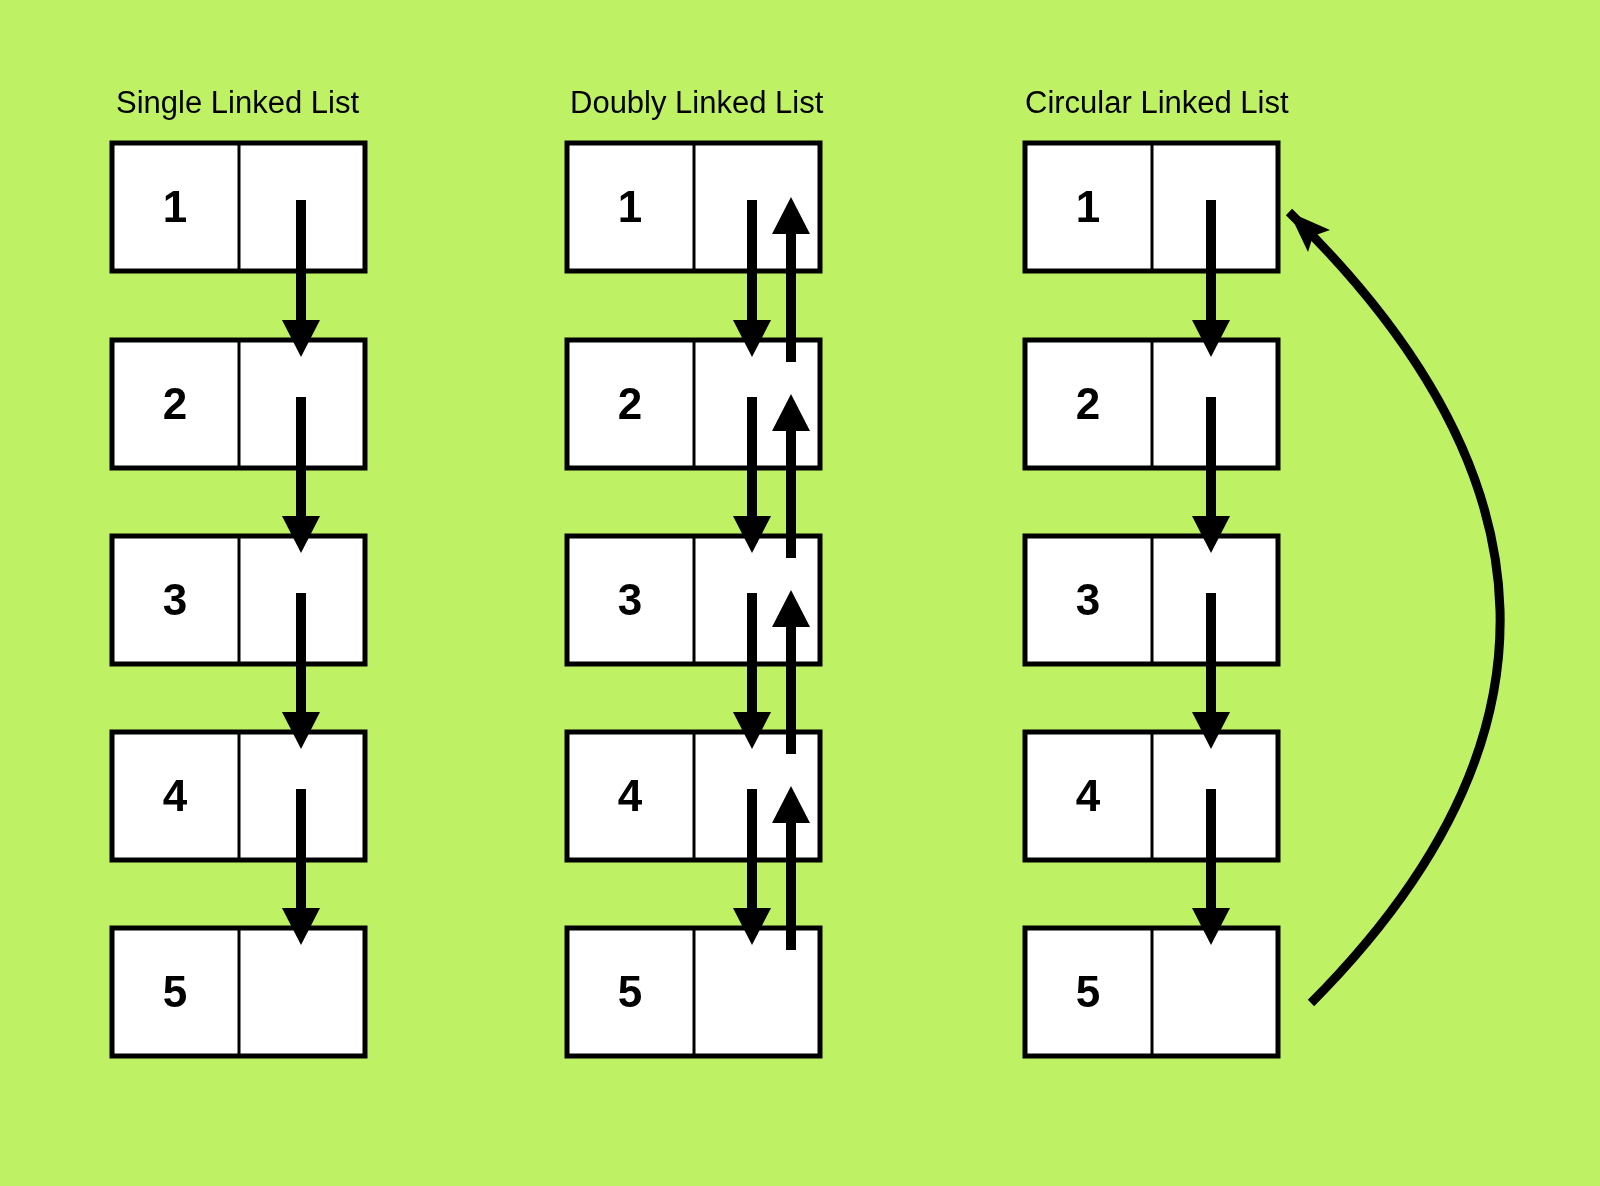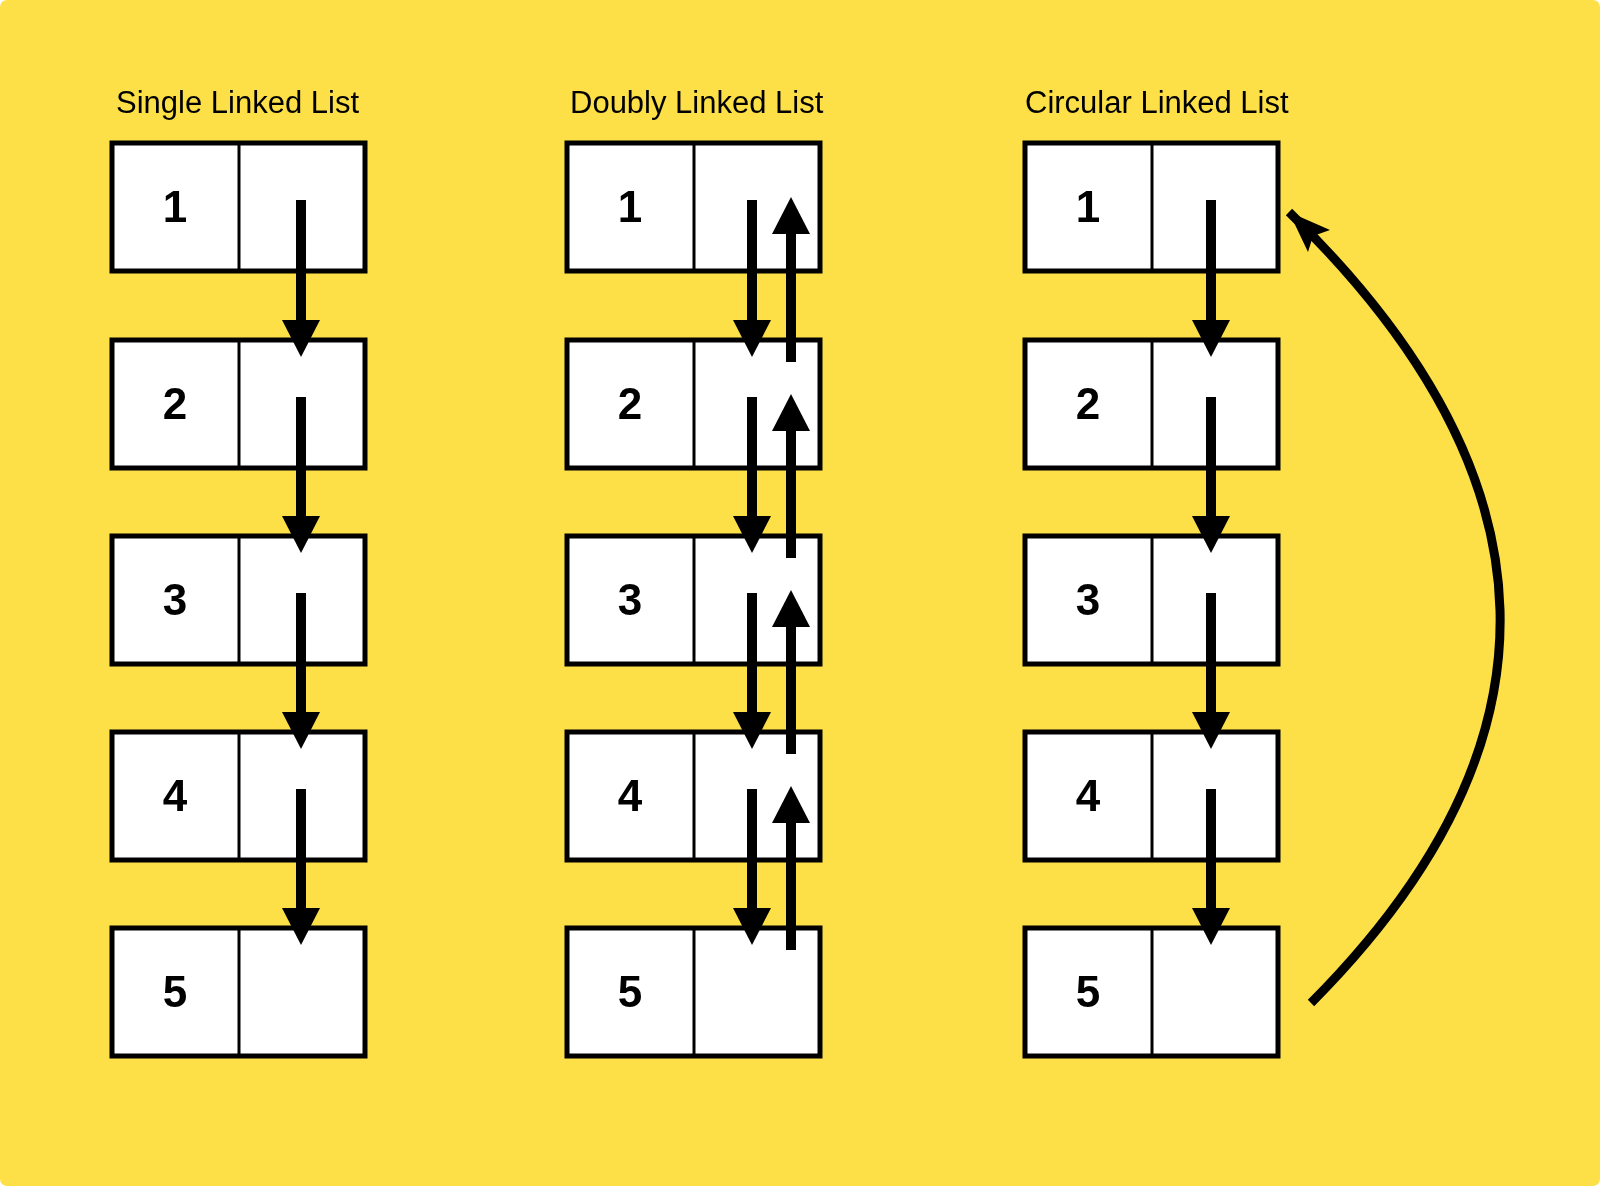--- a/index.html
+++ b/index.html
@@ -1,16 +1,16 @@
 <!DOCTYPE html>
 <html><head>
 <meta charset="utf-8">
 <style>
   html, body { margin: 0; padding: 0; background: #ffffff; }
-  .stage { width: 1600px; height: 1186px; background: #fde047; position: relative; border-radius: 7px; }
+  .stage { width: 1600px; height: 1186px; background: #bef264; position: relative; }
   svg { display: block; }
   .box   { fill: #ffffff; stroke: #000000; stroke-width: 5; }
   .cdiv  { stroke: #000000; stroke-width: 3; }
   .shaft { stroke: #000000; stroke-width: 10; }
   .head  { fill: #000000; stroke: none; }
   .curve { fill: none; stroke: #000000; stroke-width: 9; }
   .title { font-family: "Liberation Sans", "DejaVu Sans", sans-serif; font-size: 31px; fill: #000000; }
   .digit { font-family: "Liberation Sans", "DejaVu Sans", sans-serif; font-size: 44px; font-weight: bold;
            fill: #000000; text-anchor: middle; }
 </style>

